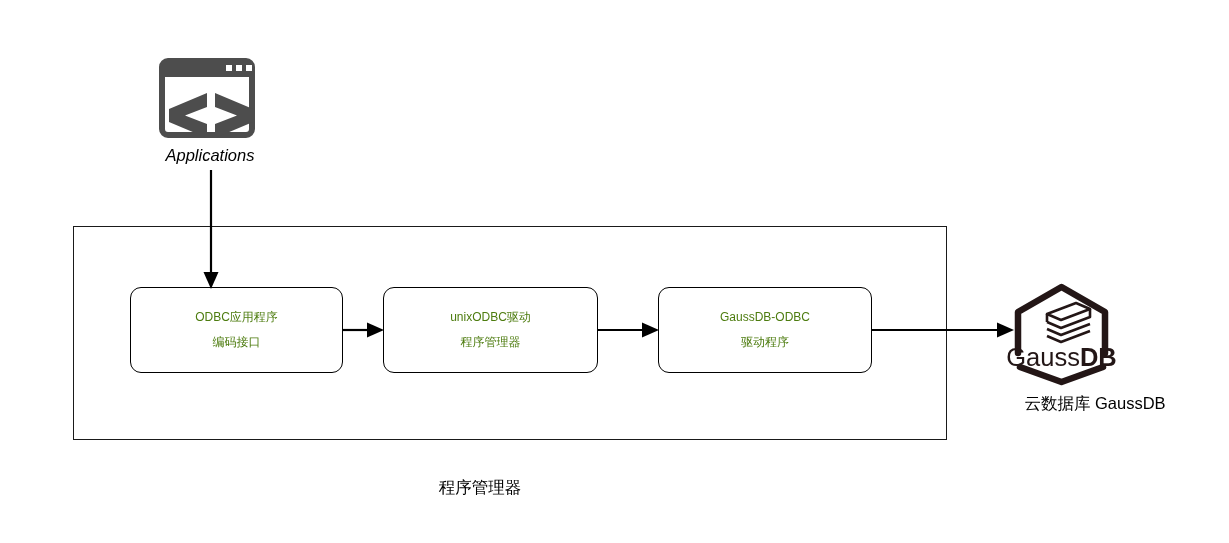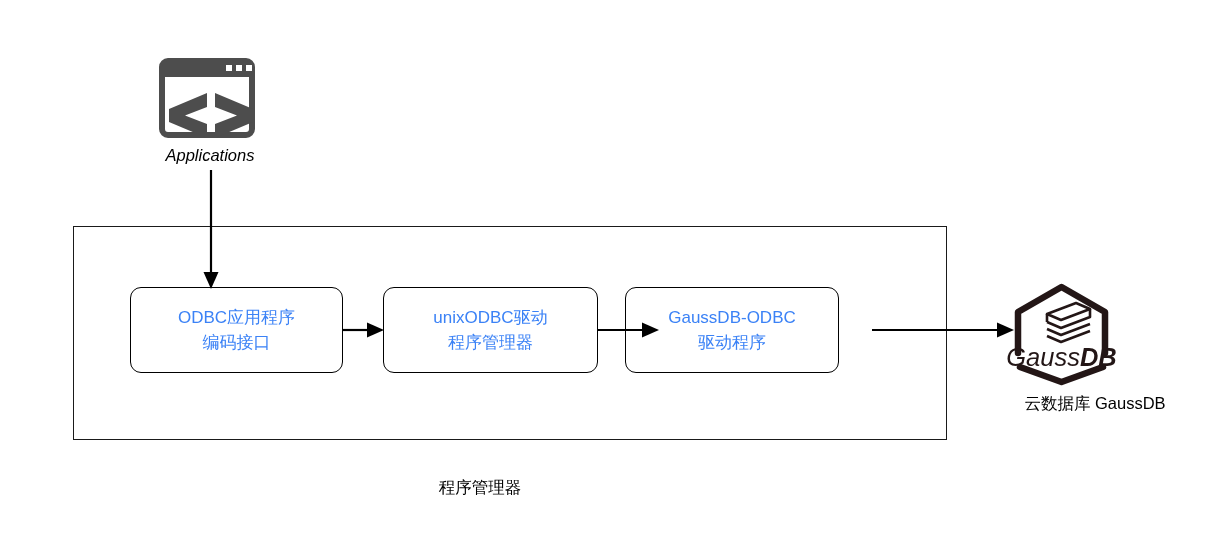--- a/index.html
+++ b/index.html
@@ -65,44 +65,43 @@
     border: 1.6px solid #000000;
     border-radius: 11px;
     background: #ffffff;
     box-sizing: border-box;
     display: flex;
     align-items: center;
     justify-content: center;
     text-align: center;
   }
   .proc-box .proc-text {
-    font-size: 17px;
+    font-size: 12px;
     line-height: 25px;
-    color: #3b82f6;
+    color: #4d7c0f;
     padding: 0 6px;
     white-space: pre-line;
   }
   #proc-box-1 { left: 130px; top: 287px; width: 213px; height: 86px; }
   #proc-box-2 { left: 383px; top: 287px; width: 215px; height: 86px; }
-  #proc-box-3 { left: 625px; top: 287px; width: 214px; height: 86px; }
+  #proc-box-3 { left: 658px; top: 287px; width: 214px; height: 86px; }
 
   
   #arrow-layer {
     left: 0; top: 0;
     width: 1229px; height: 543px;
     pointer-events: none;
   }
 
   
   #gaussdb-logo {
     left: 1000px;
     top: 281px;
     width: 123px;
     height: 107px;
-    font-style: italic;
   }
   #gaussdb-caption {
     left: 1002px;
     top: 392px;
     width: 186px;
     text-align: center;
     font-size: 16.5px;
     line-height: 22px;
     white-space: nowrap;
   }

